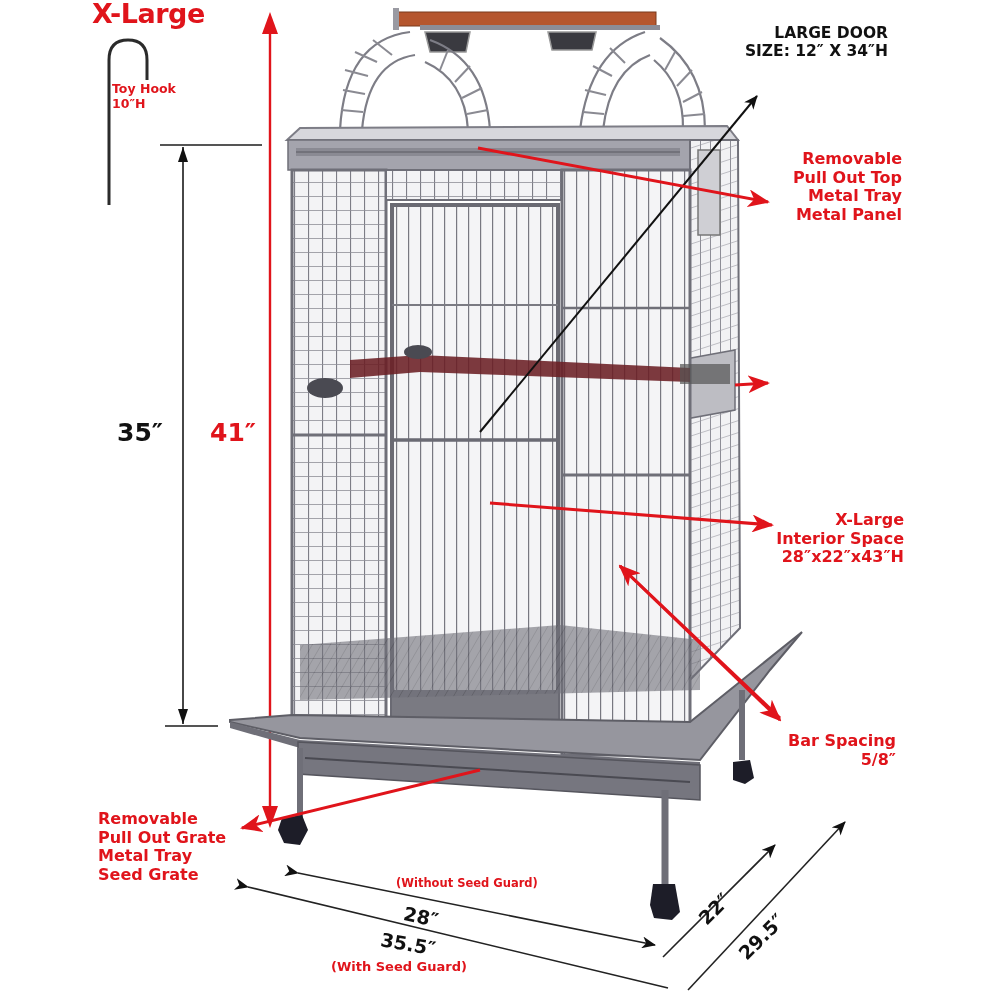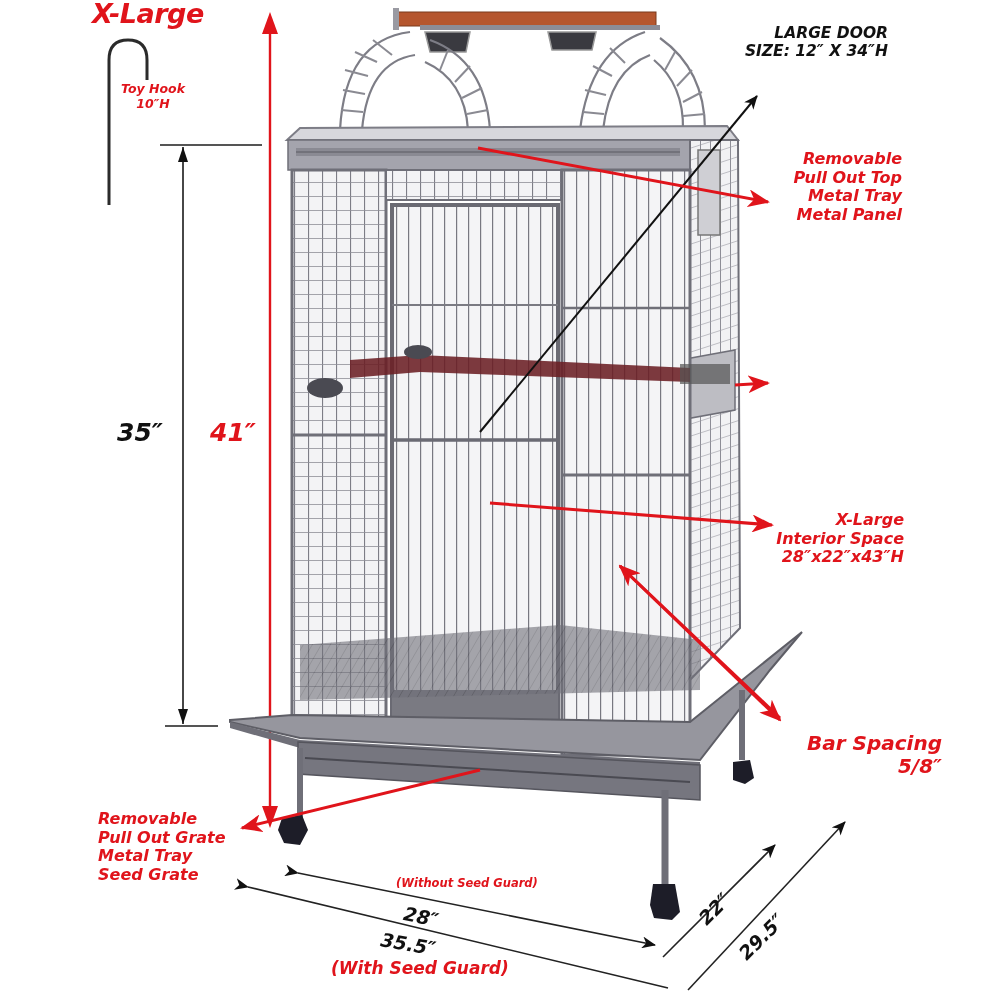--- a/index.html
+++ b/index.html
@@ -1,23 +1,23 @@
 <!DOCTYPE html>
 <html><head>
 <meta charset="utf-8">
 <style>
   html, body { margin:0; padding:0; background:#ffffff; }
   body { width:1000px; height:1000px; position:relative; overflow:hidden;
          font-family: "DejaVu Sans", "Liberation Sans", sans-serif; }
-  #stage { position:absolute; left:0; top:0; width:968px; height:1000px;font-style:italic; }
+  #stage { position:absolute; left:0; top:0; width:968px; height:1000px; }
   .lbl { position:absolute; font-weight:bold; line-height:1.17; white-space:nowrap; }
   .red { color:#e0141b; }
   .blk { color:#111111; }
   .right { text-align:right; }
-  .center { text-align:center; }
+  .center { }
   .line { display:block; }
 </style>
 </head>
 <body>
 
 <div id="stage">
 
   <svg width="1000" height="1000" viewBox="0 0 1000 1000" style="position:absolute;left:0;top:0">
     <defs>
       <marker id="arR" markerWidth="10" markerHeight="10" refX="8" refY="5" orient="auto" markerUnits="userSpaceOnUse">
@@ -176,32 +176,32 @@
     <span class="line">Metal Panel</span>
   </div>
 
 
   <div class="lbl red right" style="left:742px;top:511px;font-size:16px;width:162px">
     <span class="line">X-Large</span>
     <span class="line">Interior Space</span>
     <span class="line">28″x22″x43″H</span>
   </div>
 
-  <div class="lbl red right" style="left:798px;top:732px;font-size:20px;width:144px">
+  <div class="lbl red right" style="left:752px;top:732px;font-size:16px;width:144px">
     <span class="line">Bar Spacing</span>
     <span class="line">5/8″</span>
   </div>
 
   <div class="lbl red" style="left:98px;top:810px;font-size:16px">
     <span class="line">Removable</span>
     <span class="line">Pull Out Grate</span>
     <span class="line">Metal Tray</span>
     <span class="line">Seed Grate</span>
   </div>
 
   <div class="lbl red" style="left:396px;top:877px;font-size:11.5px">(Without Seed Guard)</div>
   <div class="lbl blk" style="left:404px;top:902px;font-size:19px;transform:rotate(12deg);transform-origin:left center">28″</div>
   <div class="lbl blk" style="left:381px;top:928px;font-size:19px;transform:rotate(10deg);transform-origin:left center">35.5″</div>
-  <div class="lbl red" style="left:331px;top:959px;font-size:17px">(With Seed Guard)</div>
+  <div class="lbl red" style="left:331px;top:959px;font-size:13px">(With Seed Guard)</div>
 
   <div class="lbl blk" style="left:702px;top:910px;font-size:19px;transform:rotate(-45deg);transform-origin:left center">22″</div>
   <div class="lbl blk" style="left:742px;top:945px;font-size:19px;transform:rotate(-45deg);transform-origin:left center">29.5″</div>
 </div>
 
 </body></html>

